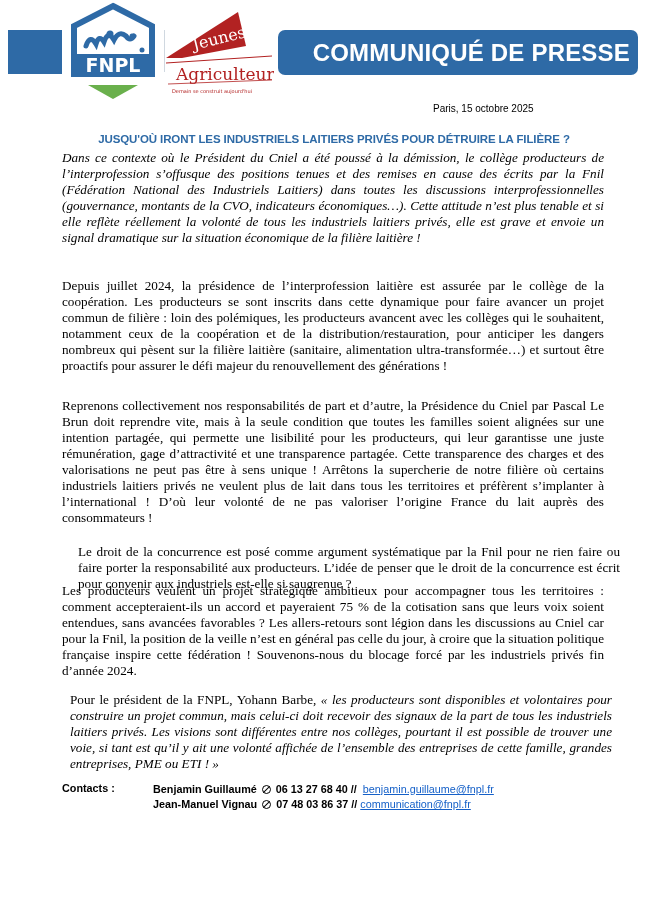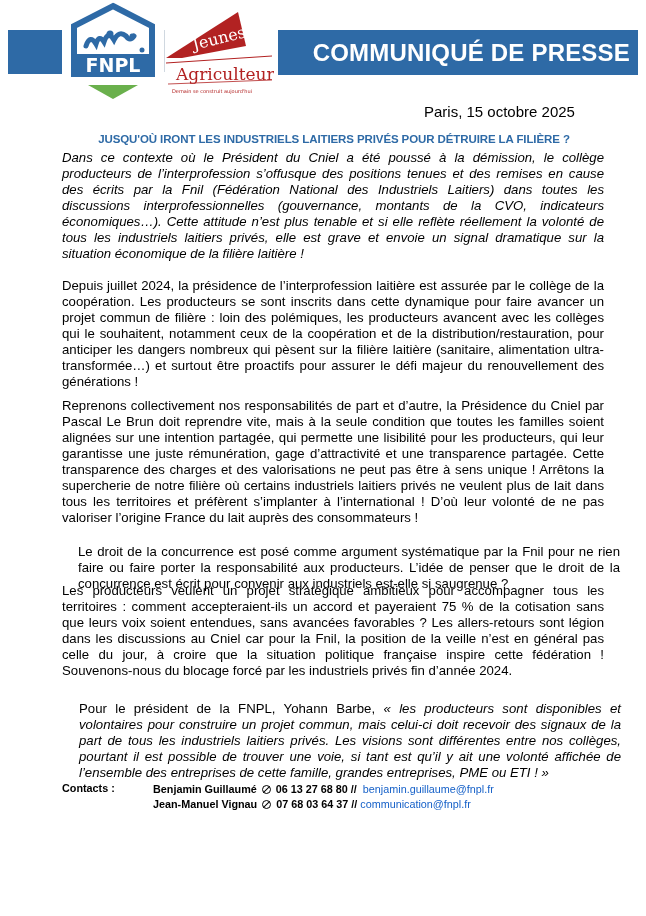--- a/index.html
+++ b/index.html
@@ -1,35 +1,35 @@
 <!DOCTYPE html>
 <html><head>
 <meta charset="utf-8">
 <style>
   html, body { margin:0; padding:0; background:#ffffff; }
   body { width:646px; height:916px; position:relative; overflow:hidden;
          font-family:"Liberation Sans", sans-serif; color:#000; }
   .bar-left { position:absolute; left:8px; top:30px; width:54px; height:44px; background:#2e6aa6; }
   .bar-right { position:absolute; left:278px; top:30px; width:360px; height:45px; background:#2e6aa6;
                color:#fff; font-weight:bold; font-size:24px; display:flex; align-items:center;
-               justify-content:flex-end; padding-right:8px; box-sizing:border-box; letter-spacing:0.2px; }
+               justify-content:flex-end; padding-right:8px; box-sizing:border-box; letter-spacing:0.2px;border-radius:7px; }
   .logo-fnpl { position:absolute; left:70px; top:2px; width:86px; height:98px; }
   .logo-ja { position:absolute; left:162px; top:6px; width:112px; height:90px; }
   .divider { position:absolute; left:164px; top:30px; width:1px; height:42px; background:#d0d8e0; }
-  .date { position:absolute; left:424px; top:103px; font-size:15px; }
+  .date { position:absolute; left:433px; top:103px; font-size:10px; }
   .title { position:absolute; left:11px; width:646px; top:133px; text-align:center; color:#2e6aa6;
            font-weight:bold; font-size:11.5px; letter-spacing:-0.1px; }
   .para { position:absolute; left:62px; width:542px; font-size:13.2px; line-height:16px;
-          text-align:justify; }
+          text-align:justify;font-family:Liberation Serif, serif; }
   .para.italic { font-style:italic; }
   .contacts { position:absolute; left:62px; top:782px; font-size:10.8px; font-weight:bold; }
   .contacts .label { position:absolute; left:0; top:0; white-space:nowrap;text-align:right; }
   .contacts .list { position:absolute; left:91px; top:0; white-space:nowrap; }
   .contact-line { height:15px; line-height:15px; }
-  .contact-line a { color:#1560c8; font-weight:normal; }
+  .contact-line a { color:#1560c8; text-decoration:underline; font-weight:normal; }
   .phone-icon { display:inline-block; width:9px; height:9px; border:1px solid #000; border-radius:50%;
                 position:relative; vertical-align:-1px; margin:0 2px; box-sizing:border-box; }
   .phone-icon::after { content:""; position:absolute; left:3px; top:-1px; width:1px; height:9px;
                        background:#000; transform:rotate(45deg); }
   i.q { font-style:italic; }
 </style>
 </head>
 <body>
 
 <div class="bar-left"></div>
@@ -61,31 +61,31 @@
 </div>
 
 <div class="date">Paris, 15 octobre 2025</div>
 <div class="title">JUSQU'OÙ IRONT LES INDUSTRIELS LAITIERS PRIVÉS POUR DÉTRUIRE LA FILIÈRE ?</div>
 
 <p class="para italic" style="top:150px;margin:0;">Dans ce contexte où le Président du Cniel a été poussé à la démission, le collège producteurs de l’interprofession s’offusque des positions tenues et des remises en cause des écrits par la Fnil (Fédération National des Industriels Laitiers) dans toutes les discussions interprofessionnelles (gouvernance, montants de la CVO, indicateurs économiques…). Cette attitude n’est plus tenable et si elle reflète réellement la volonté de tous les industriels laitiers privés, elle est grave et envoie un signal dramatique sur la situation économique de la filière laitière !</p>
 <p class="para" style="top:278px;margin:0;">Depuis juillet 2024, la présidence de l’interprofession laitière est assurée par le collège de la coopération. Les producteurs se sont inscrits dans cette dynamique pour faire avancer un projet commun de filière : loin des polémiques, les producteurs avancent avec les collèges qui le souhaitent, notamment ceux de la coopération et de la distribution/restauration, pour anticiper les dangers nombreux qui pèsent sur la filière laitière (sanitaire, alimentation ultra-transformée…) et surtout être proactifs pour assurer le défi majeur du renouvellement des générations !</p>
 <p class="para" style="top:398px;margin:0;">Reprenons collectivement nos responsabilités de part et d’autre, la Présidence du Cniel par Pascal Le Brun doit reprendre vite, mais à la seule condition que toutes les familles soient alignées sur une intention partagée, qui permette une lisibilité pour les producteurs, qui leur garantisse une juste rémunération, gage d’attractivité et une transparence partagée. Cette transparence des charges et des valorisations ne peut pas être à sens unique ! Arrêtons la supercherie de notre filière où certains industriels laitiers privés ne veulent plus de lait dans tous les territoires et préfèrent s’implanter à l’international ! D’où leur volonté de ne pas valoriser l’origine France du lait auprès des consommateurs !</p>
 <p class="para" style="top:528px;margin:16px;">Le droit de la concurrence est posé comme argument systématique par la Fnil pour ne rien faire ou faire porter la responsabilité aux producteurs. L’idée de penser que le droit de la concurrence est écrit pour convenir aux industriels est-elle si saugrenue ?</p>
 <p class="para" style="top:583px;margin:0;">Les producteurs veulent un projet stratégique ambitieux pour accompagner tous les territoires : comment accepteraient-ils un accord et payeraient 75 % de la cotisation sans que leurs voix soient entendues, sans avancées favorables ? Les allers-retours sont légion dans les discussions au Cniel car pour la Fnil, la position de la veille n’est en général pas celle du jour, à croire que la situation politique française inspire cette fédération ! Souvenons-nous du blocage forcé par les industriels privés fin d’année 2024.</p>
-<p class="para" style="top:684px;margin:17px;">
+<p class="para" style="top:684px;margin:8px;">
   <span>Pour le président de la FNPL, Yohann Barbe, </span><i class="q">« les producteurs sont disponibles et volontaires pour construire un projet commun, mais celui-ci doit recevoir des signaux de la part de tous les industriels laitiers privés. Les visions sont différentes entre nos collèges, pourtant il est possible de trouver une voie, si tant est qu’il y ait une volonté affichée de l’ensemble des entreprises de cette famille, grandes entreprises, PME ou ETI ! »</i>
 </p>
 
 <div class="contacts">
   <div class="label">Contacts :</div>
   <div class="list">
     <div class="contact-line">
       <span>Benjamin Guillaumé</span>
       <span class="phone-icon"></span>
-      <span>06 13 27 68 80</span><span style="white-space:pre;"> //  </span><a>benjamin.guillaume@fnpl.fr</a>
+      <span>06 13 27 68 40</span><span style="white-space:pre;"> //  </span><a>benjamin.guillaume@fnpl.fr</a>
     </div>
     <div class="contact-line">
       <span>Jean-Manuel Vignau</span>
       <span class="phone-icon"></span>
-      <span>07 68 03 64 37</span><span style="white-space:pre;"> // </span><a>communication@fnpl.fr</a>
+      <span>07 48 03 86 37</span><span style="white-space:pre;"> // </span><a>communication@fnpl.fr</a>
     </div>
   </div>
 </div>
 
 </body></html>

